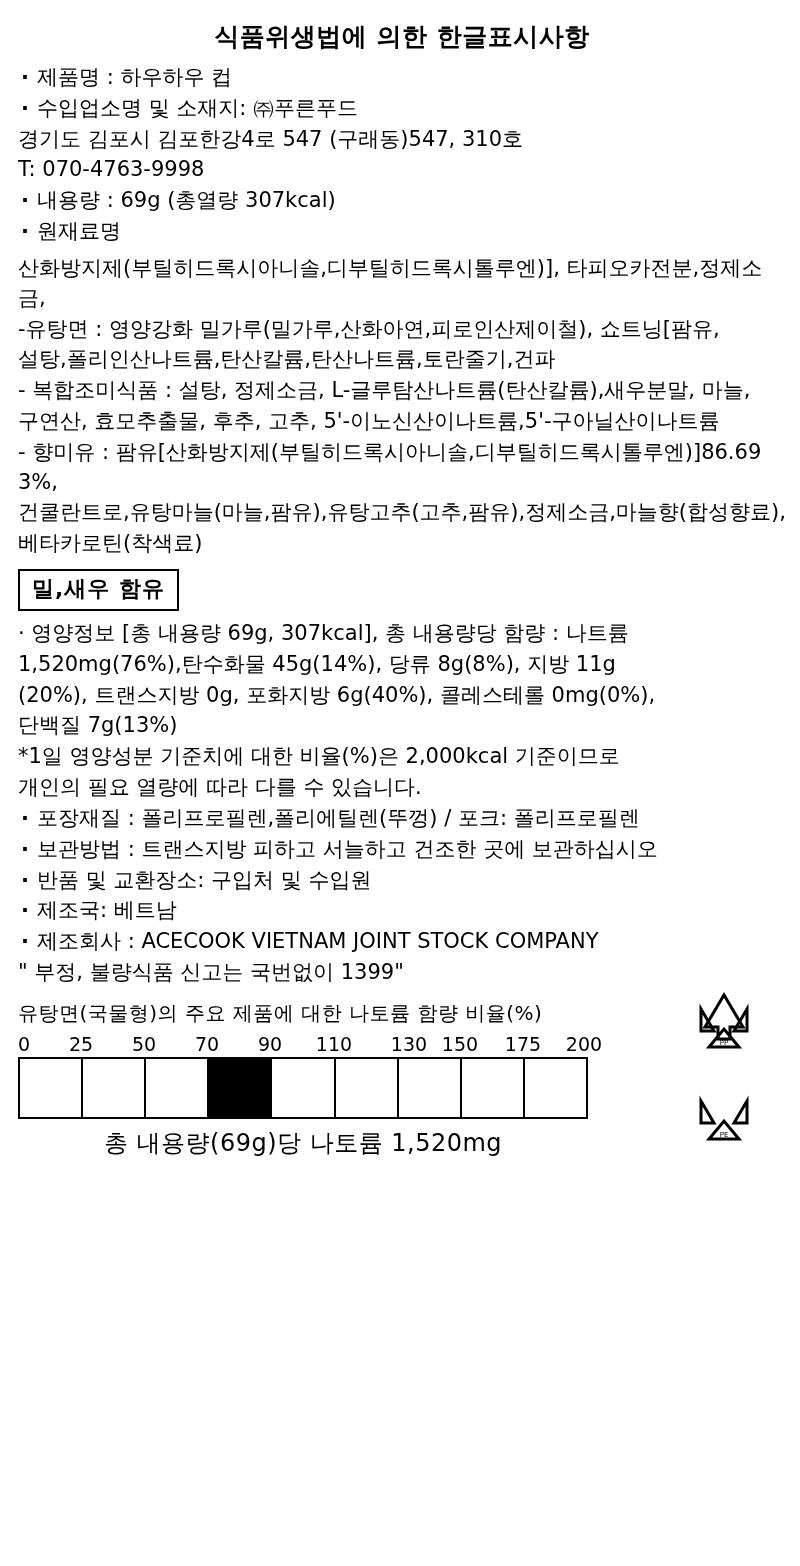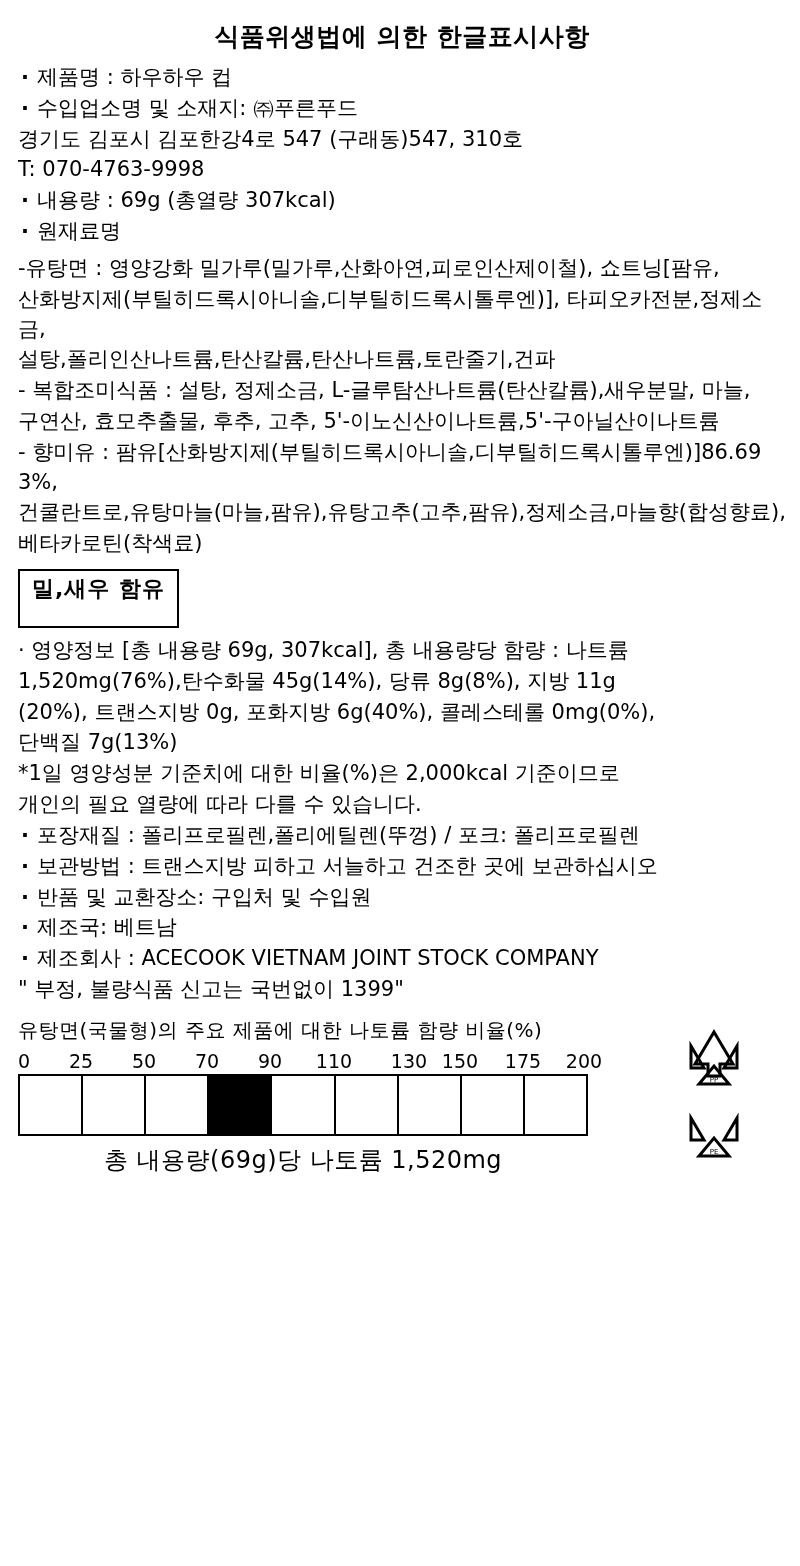--- a/index.html
+++ b/index.html
@@ -53,21 +53,21 @@
   .block {
     margin-bottom: 1px;
   }
   .gap-sm { height: 6px; }
   .allergen-wrap {
     margin: 10px 0 8px 0;
   }
   .allergen {
     display: inline-block;
     border: 2px solid #000;
-    padding: 3px 12px 22px 12px;
+    padding: 3px 12px 5px 12px;
     font-size: 22px;
     font-weight: bold;
     letter-spacing: 1px;
   }
   .nutri-block .line {
     font-size: 21px;
   }
   .sodium-section {
     margin-top: 12px;
     position: relative;
@@ -121,22 +121,22 @@
     margin-top: 8px;
     letter-spacing: 0.5px;
   }
   .recycle-marks {
     position: absolute;
     right: 10px;
     bottom: 6px;
     width: 105px;
     display: flex;
     flex-direction: column;
-    align-items: flex-start;
-    gap: 0;
+    align-items: center;
+    gap: 20px;
   }
   .recycle-mark {
     width: 86px;
     height: 72px;
     position: relative;
   }
   .recycle-mark svg { display: block; }
   .tiny-label {
     font-size: 7px;
   }
@@ -153,22 +153,22 @@
     <div class="bullet-line block">수입업소명 및 소재지: ㈜푸른푸드</div>
     <div class="line block">경기도 김포시 김포한강4로 547 (구래동)547, 310호</div>
     <div class="line block">T: 070-4763-9998</div>
     <div class="bullet-line block">내용량 : 69g (총열량 307kcal)</div>
     <div class="bullet-line block">원재료명</div>
   </div>
 
   <div class="gap-sm"></div>
 
   <div>
+    <div class="line block">산화방지제(부틸히드록시아니솔,디부틸히드록시톨루엔)], 타피오카전분,정제소금,</div>
     <div class="line block">-유탕면 : 영양강화 밀가루(밀가루,산화아연,피로인산제이철), 쇼트닝[팜유,</div>
-    <div class="line block">산화방지제(부틸히드록시아니솔,디부틸히드록시톨루엔)], 타피오카전분,정제소금,</div>
     <div class="line block">설탕,폴리인산나트륨,탄산칼륨,탄산나트륨,토란줄기,건파</div>
     <div class="line block">- 복합조미식품 : 설탕, 정제소금, L-글루탐산나트륨(탄산칼륨),새우분말, 마늘,</div>
     <div class="line block">구연산, 효모추출물, 후추, 고추, 5'-이노신산이나트륨,5'-구아닐산이나트륨</div>
     <div class="line block">- 향미유 : 팜유[산화방지제(부틸히드록시아니솔,디부틸히드록시톨루엔)]86.693%,</div>
     <div class="line block">건쿨란트로,유탕마늘(마늘,팜유),유탕고추(고추,팜유),정제소금,마늘향(합성향료),</div>
     <div class="line block">베타카로틴(착색료)</div>
   </div>
 
   <div class="allergen-wrap">
     <span class="allergen">밀,새우 함유</span>

